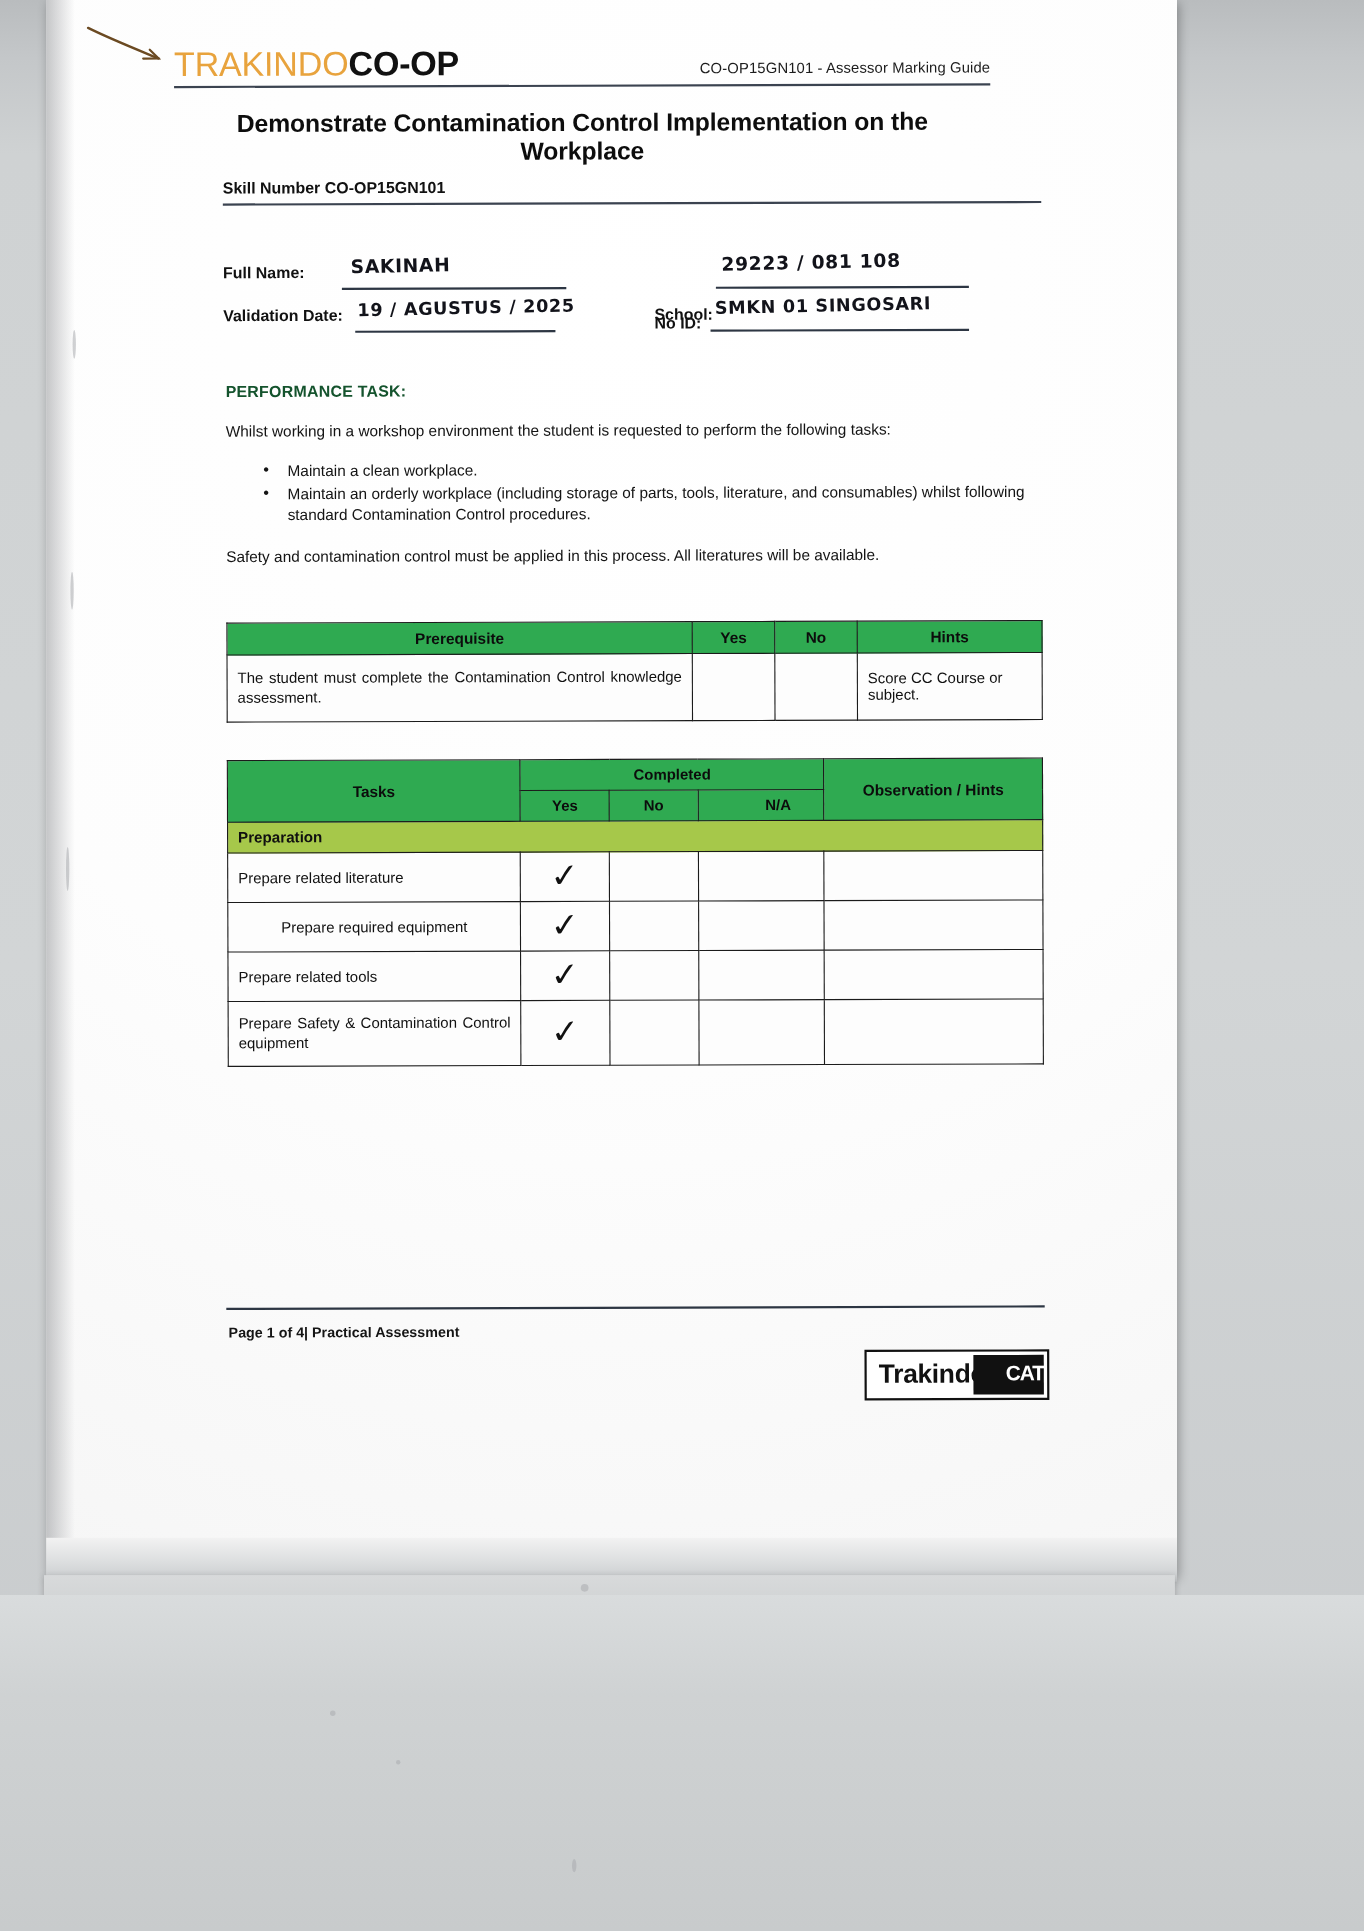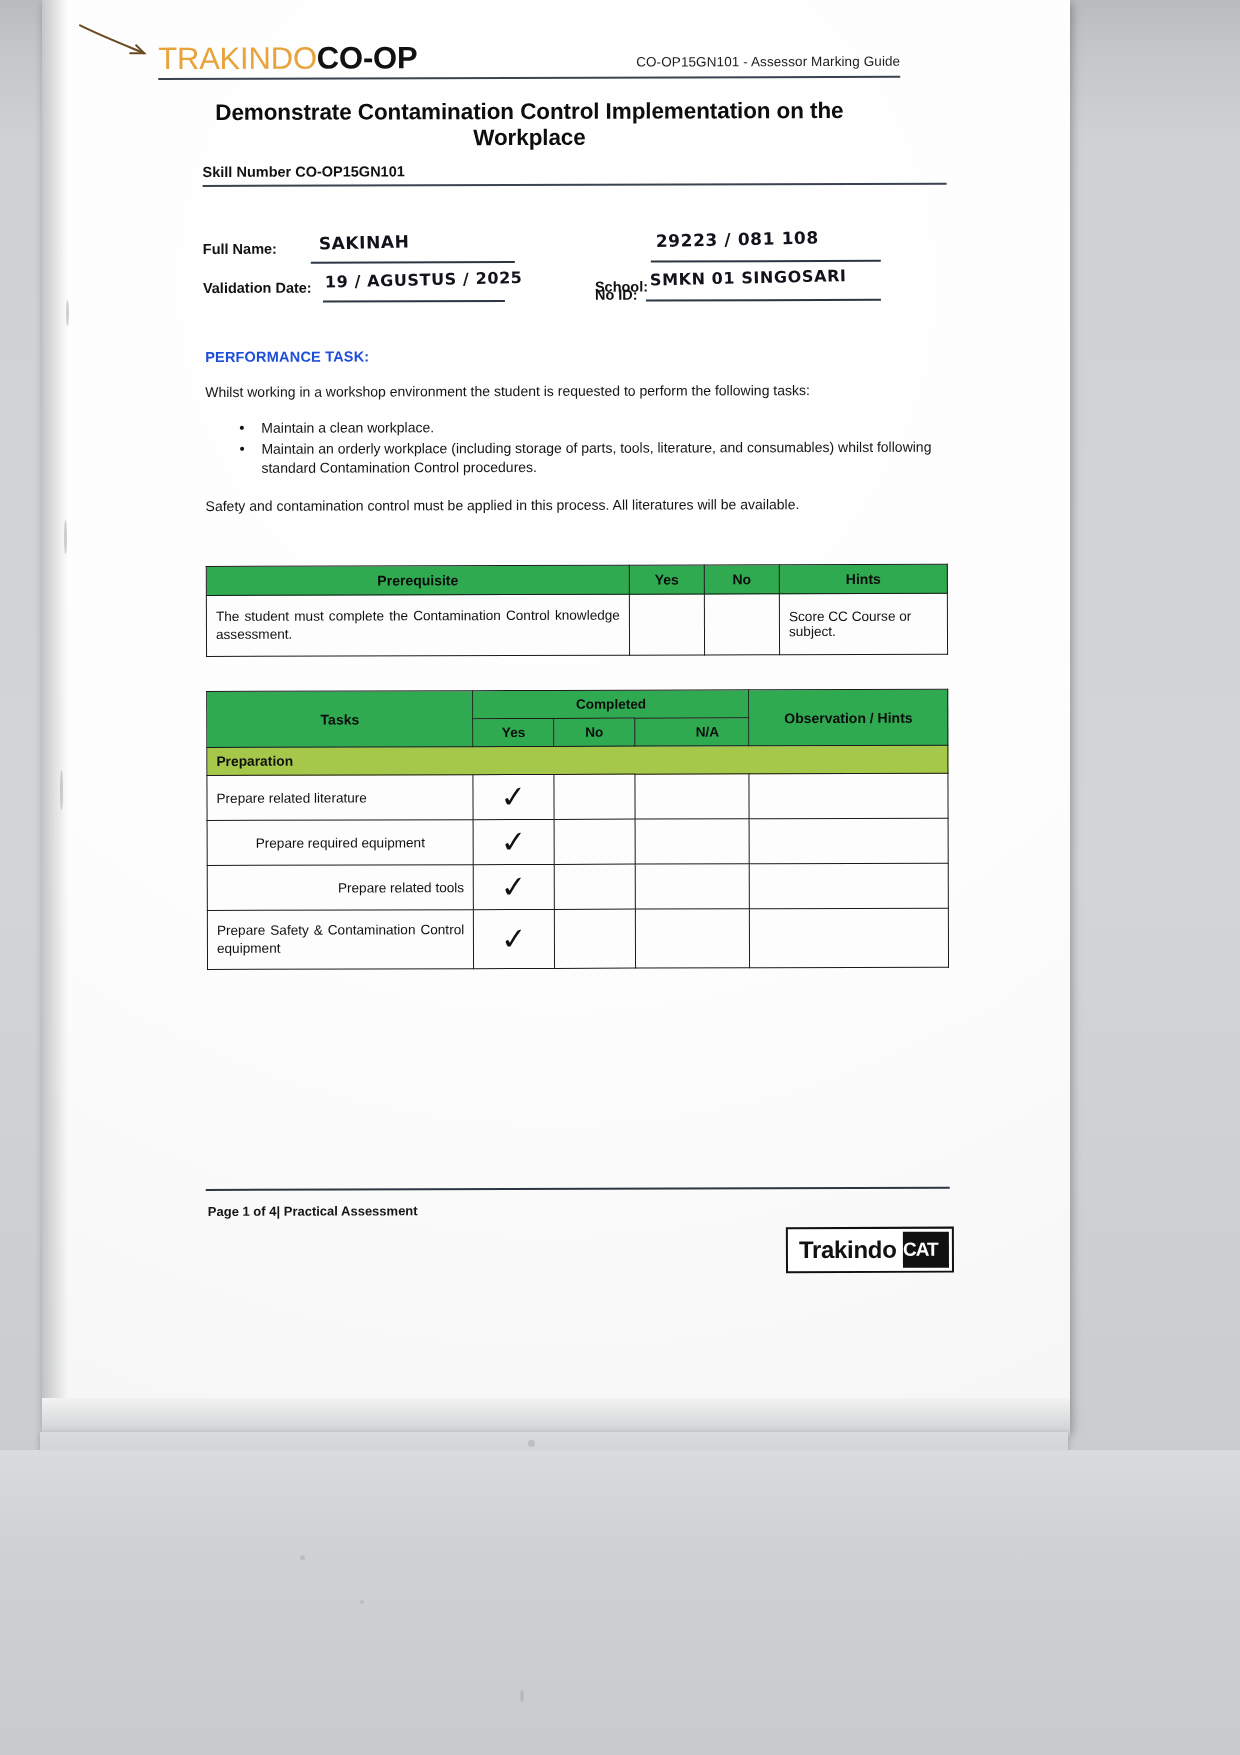--- a/index.html
+++ b/index.html
@@ -69,21 +69,21 @@
   .hand{
     position:absolute;
     font-family:"DejaVu Sans",sans-serif;
     font-size:17px;color:#12131a;font-weight:600;
     letter-spacing:.6px;
     transform:rotate(-1.1deg);
     white-space:nowrap;
   }
 
   
-  .sect-title{position:absolute;left:204px;top:348px;font-size:14.5px;font-weight:bold;color:#1d4ed8;letter-spacing:.2px;}
+  .sect-title{position:absolute;left:204px;top:348px;font-size:14.5px;font-weight:bold;color:#14532d;letter-spacing:.2px;}
   .para{position:absolute;font-size:14px;color:#141414;line-height:1.34;}
   .bullets{position:absolute;left:232px;top:418px;width:730px;margin:0;padding:0;list-style:none;font-size:14px;color:#141414;}
   .bullets li{position:relative;padding-left:28px;margin-bottom:2px;line-height:1.34;}
   .bullets li::before{content:"•";position:absolute;left:6px;top:-1px;font-size:15px;}
 
   
   table{border-collapse:collapse;font-size:13.6px;color:#111;}
   .tbl{position:absolute;border:1.6px solid #1b1b1b;background:#fdfdfd;}
   .tbl td,.tbl th{border:1.2px solid #1b1b1b;padding:6px 9px;vertical-align:middle;}
   .gh{background:#2faa51;color:#0c0c0c;font-weight:bold;text-align:center;font-size:14px;}
@@ -95,22 +95,22 @@
 
   
   .foot-rule{position:absolute;left:202px;top:1188px;width:744px;height:1.6px;background:#2d3643;}
   .foot-text{position:absolute;left:204px;top:1203px;font-size:13px;color:#151515;}
   .foot-text b{font-weight:bold;}
   .trak-logo{
     position:absolute;left:782px;top:1228px;width:164px;height:42px;
     border:2px solid #111;background:#fff;display:flex;align-items:center;justify-content:flex-start;
   }
   .trak-logo .tw{font-size:24px;font-weight:bold;color:#111;padding-left:11px;letter-spacing:-.3px;}
-  .cat-badge{position:absolute;right:3px;top:3px;bottom:3px;width:46px;background:#111;
-    display:flex;align-items:center;justify-content:flex-start;}
+  .cat-badge{position:absolute;right:3px;top:3px;bottom:3px;width:64px;background:#111;
+    display:flex;align-items:center;justify-content:flex-end;}
   .cat-badge span{color:#fff;font-size:19px;font-weight:bold;letter-spacing:-1px;}
 </style>
 </head>
 <body>
 
 <div class="scan-bg"></div>
 <div class="page"></div>
 <div class="gutter"></div>
 
 <div class="content">
@@ -210,21 +210,21 @@
         <td style="height:32px;text-align:center;">Prepare required equipment</td>
         <td>
             <span class="ck">✓</span>
           </td>
         <td></td>
         <td></td>
         <td></td>
       </tr>
 
       <tr>
-        <td style="height:32px;text-align:right;">Prepare related tools</td>
+        <td style="height:32px;">Prepare related tools</td>
         <td>
             <span class="ck">✓</span>
           </td>
         <td></td>
         <td></td>
         <td></td>
       </tr>
 
       <tr>
         <td class="just" style="height:46px;">Prepare Safety &amp; Contamination Control equipment</td>

